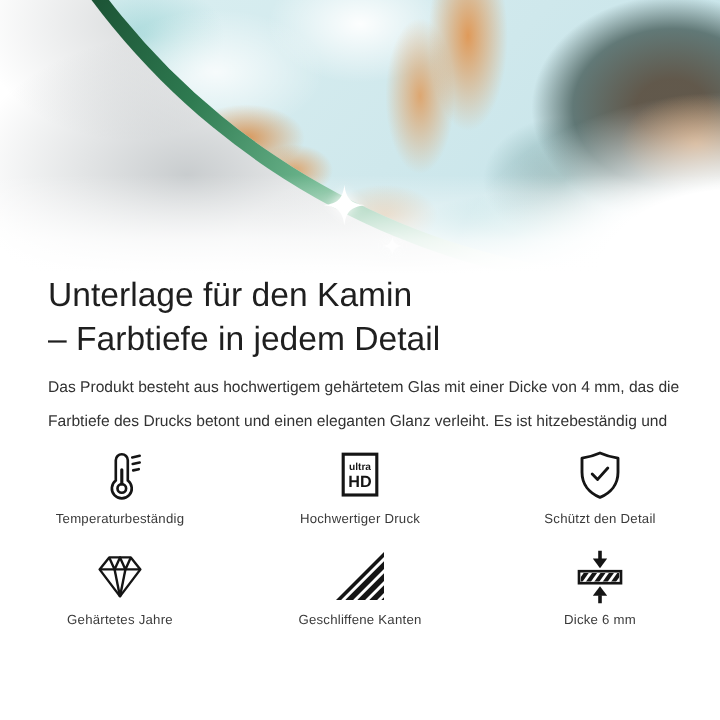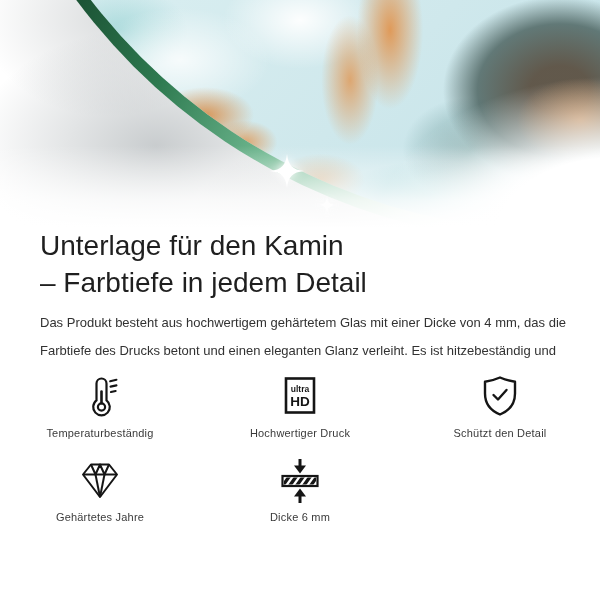--- a/index.html
+++ b/index.html
@@ -172,20 +172,39 @@
             <polygon points="6,17.5 14,7.5 32,7.5 40,17.5 23,40"></polygon>
             <line x1="6" y1="17.5" x2="40" y2="17.5"></line>
             <polyline points="14,7.5 18.5,17.5 23,7.5 27.5,17.5 32,7.5"></polyline>
             <line x1="18.5" y1="17.5" x2="23" y2="40"></line>
             <line x1="27.5" y1="17.5" x2="23" y2="40"></line>
           </svg>
         </div>
         <div class="feature-label">Gehärtetes Jahre</div>
       </div>
 
+      <div class="feature">
+        <div class="feature-icon">
+          <svg viewBox="0 0 46 46" aria-hidden="true">
+            <defs>
+                <clipPath id="triclip">
+                  <polygon points="3,43 43,3 43,43"></polygon>
+                </clipPath>
+              </defs>
+            <g clip-path="url(#triclip)" stroke="currentColor" stroke-width="4.6">
+              <line x1="-2" y1="49" x2="49" y2="-2"></line>
+              <line x1="8" y1="49" x2="49" y2="8"></line>
+              <line x1="18" y1="49" x2="49" y2="18"></line>
+              <line x1="28" y1="49" x2="49" y2="28"></line>
+              <line x1="38" y1="49" x2="49" y2="38"></line>
+            </g>
+          </svg>
+        </div>
+        <div class="feature-label">Geschliffene Kanten</div>
+      </div>
 
       <div class="feature">
         <div class="feature-icon">
           <svg viewBox="0 0 46 46" aria-hidden="true">
             <defs>
                 <clipPath id="barclip">
                   <rect x="7" y="20.5" width="32" height="7"></rect>
                 </clipPath>
               </defs>
             <path d="M23,2 V9" stroke="currentColor" stroke-width="3"></path>

